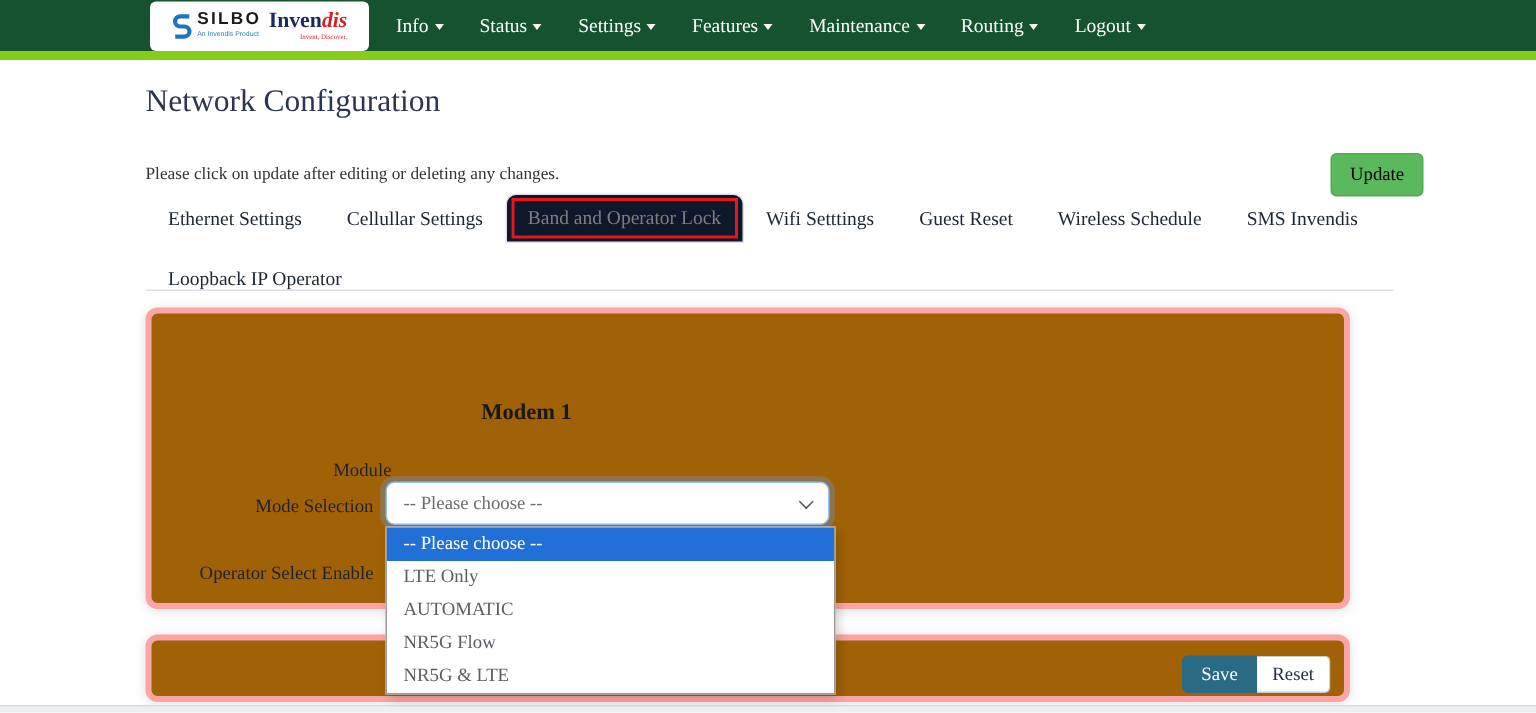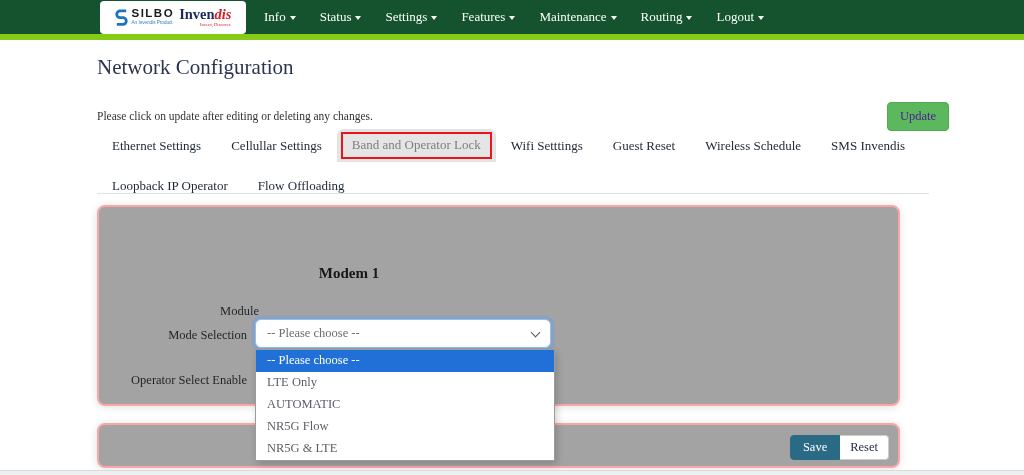--- a/index.html
+++ b/index.html
@@ -49,47 +49,47 @@
   .page-title {
     position:absolute; left:97px; top:55px;
     font-size:21px; font-weight:500; color:#2a3550;
   }
   .page-subtitle {
     position:absolute; left:97px; top:83px;
     font-size:11.5px; color:#333333;margin-top:27px;
   }
   .update-btn {
     position:absolute; left:887px; top:102px;
-    background:#5cb85c; color:#4c1d95; border:1px solid #53a953;
+    background:#5cb85c; color:#000000; border:1px solid #53a953;
     border-radius:4px; padding:6px 12px; font-size:12.5px;
     font-family:"Liberation Serif", serif; cursor:pointer;
   }
 
   
   .tabs { position:absolute; left:97px; top:129px; width:832px; }
   .tab-row { display:flex; align-items:center; }
   .tab-row.second { margin-top:9px; }
   .tab {
     padding:7px 15px; font-size:13px; color:#1d2733; cursor:pointer; white-space:nowrap;
   }
   .tab.active {
     padding:2px 3px; border:1px solid #dee2e6; border-radius:7px 7px 0 0;
-    background:#e5e5e5; color:#7e7e7e;
+    background:#0f172a; color:#7e7e7e;
   }
   .tab.active .red-box {
     display:inline-block; border:2px solid #e8151d; padding:3px 9px 4px 9px;
   }
   .tabs-divider {
     position:absolute; left:97px; top:193px; width:832px; height:1px; background:#dee2e6;
   }
 
   
   .card {
-    position:absolute; background:#a3a3a3; border-radius:8px;
-    box-shadow:0 1px 8px rgba(0,0,0,0.12); border:2px solid #fca5a5;
+    position:absolute; background:#a16207; border-radius:8px;
+    box-shadow:0 1px 8px rgba(0,0,0,0.12); border:4px solid #fca5a5;
   }
   .card-main { left:97px; top:205px; width:803px; height:201px; }
   .modem-title {
     position:absolute; top:58px; left:0; width:500px; text-align:center;
     font-size:15px; font-weight:bold; color:#17181a;
   }
   .form-label {
     position:absolute; left:0; width:148px; text-align:right;
     font-size:12.5px; color:#1f2327;
   }
@@ -200,21 +200,20 @@
     <div class="tab active">
       <span class="red-box">Band and Operator Lock</span>
     </div>
     <div class="tab">Wifi Setttings</div>
     <div class="tab">Guest Reset</div>
     <div class="tab">Wireless Schedule</div>
     <div class="tab">SMS Invendis</div>
   </div>
   <div class="tab-row second">
     <div class="tab">Loopback IP Operator</div>
-    <div class="tab">Flow Offloading</div>
   </div>
 </div>
 <div class="tabs-divider"></div>
 
 <div class="card card-main">
   <div class="modem-title">Modem 1</div>
 
   <div class="form-label label-module">Module</div>
 
   <div class="form-label label-mode">Mode Selection</div>

